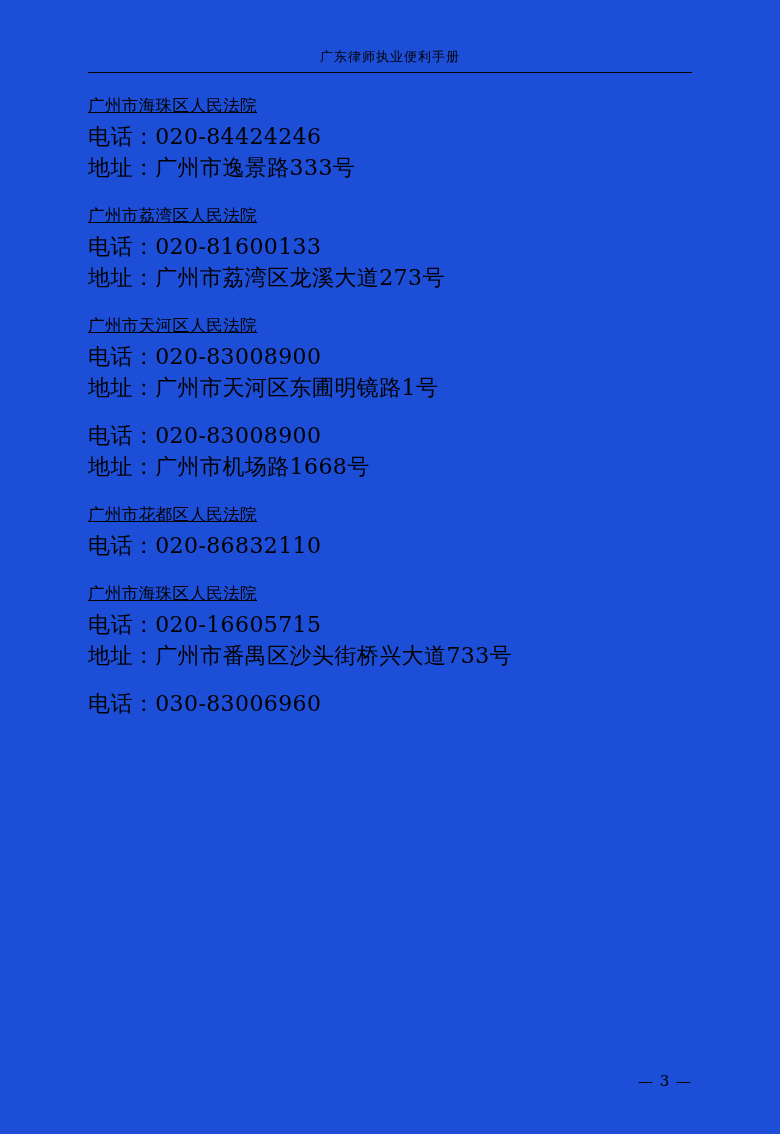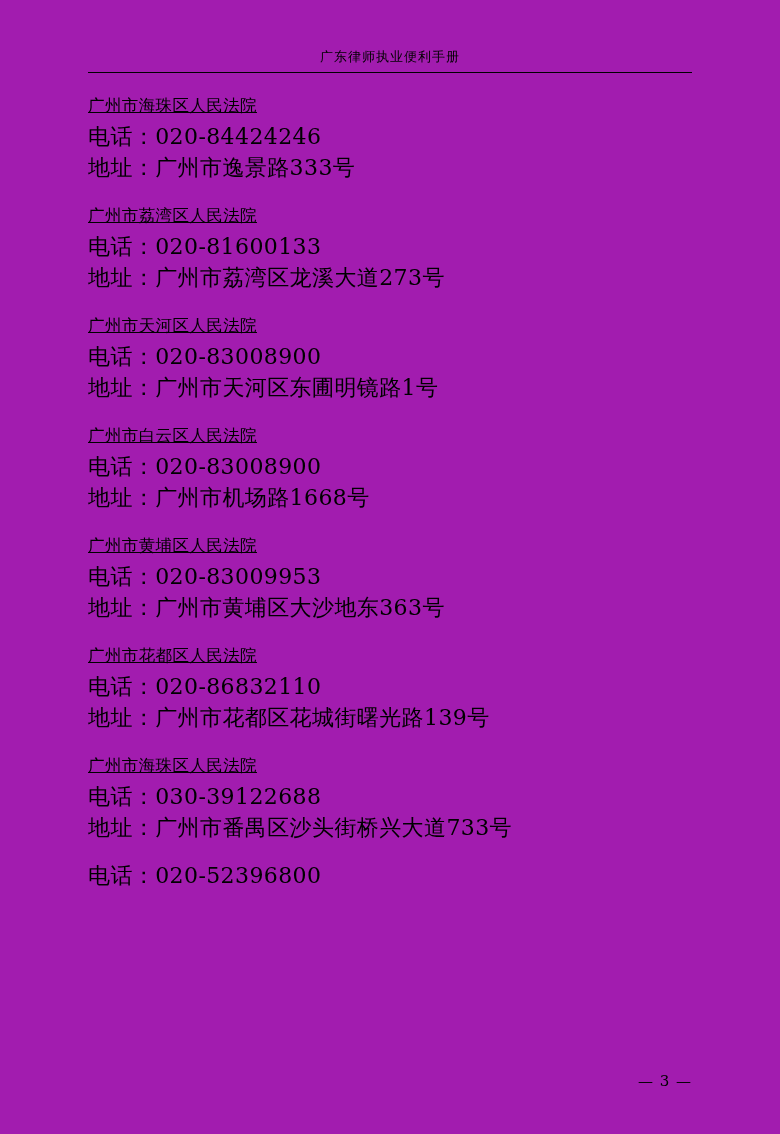--- a/index.html
+++ b/index.html
@@ -4,21 +4,21 @@
 <style>
   html, body {
     margin: 0;
     padding: 0;
     background: #ffffff;
   }
   .page {
     position: relative;
     width: 780px;
     height: 1134px;
-    background: #a21caf;
+    background: #1d4ed8;
     font-family: "DejaVu Serif", "Liberation Serif", serif;
     color: #000000;
     overflow: hidden;
     box-sizing: border-box;
   }
   .header {
     position: absolute;
     top: 48px;
     left: 88px;
     width: 604px;
@@ -95,45 +95,38 @@
       <div class="entry-line">地址：广州市荔湾区龙溪大道273号</div>
     </div>
 
     <div class="entry">
       <div class="entry-name">广州市天河区人民法院</div>
       <div class="entry-line">电话：020-83008900</div>
       <div class="entry-line">地址：广州市天河区东圃明镜路1号</div>
     </div>
 
     <div class="entry">
-      <div class="entry-name">广州市白云区人民法院</div>
       <div class="entry-line">电话：020-83008900</div>
       <div class="entry-line">地址：广州市机场路1668号</div>
     </div>
 
-    <div class="entry">
-      <div class="entry-name">广州市黄埔区人民法院</div>
-      <div class="entry-line">电话：020-83009953</div>
-      <div class="entry-line">地址：广州市黄埔区大沙地东363号</div>
-    </div>
 
     <div class="entry">
       <div class="entry-name">广州市花都区人民法院</div>
       <div class="entry-line">电话：020-86832110</div>
-      <div class="entry-line">地址：广州市花都区花城街曙光路139号</div>
     </div>
 
     <div class="entry">
       <div class="entry-name">广州市海珠区人民法院</div>
-      <div class="entry-line">电话：030-39122688</div>
+      <div class="entry-line">电话：020-16605715</div>
       <div class="entry-line">地址：广州市番禺区沙头街桥兴大道733号</div>
     </div>
 
     <div class="entry">
-      <div class="entry-line">电话：020-52396800</div>
+      <div class="entry-line">电话：030-83006960</div>
     </div>
 
   </div>
 
   <div class="footer">
     <span>— 3 —</span>
   </div>
 
 </div>
 

